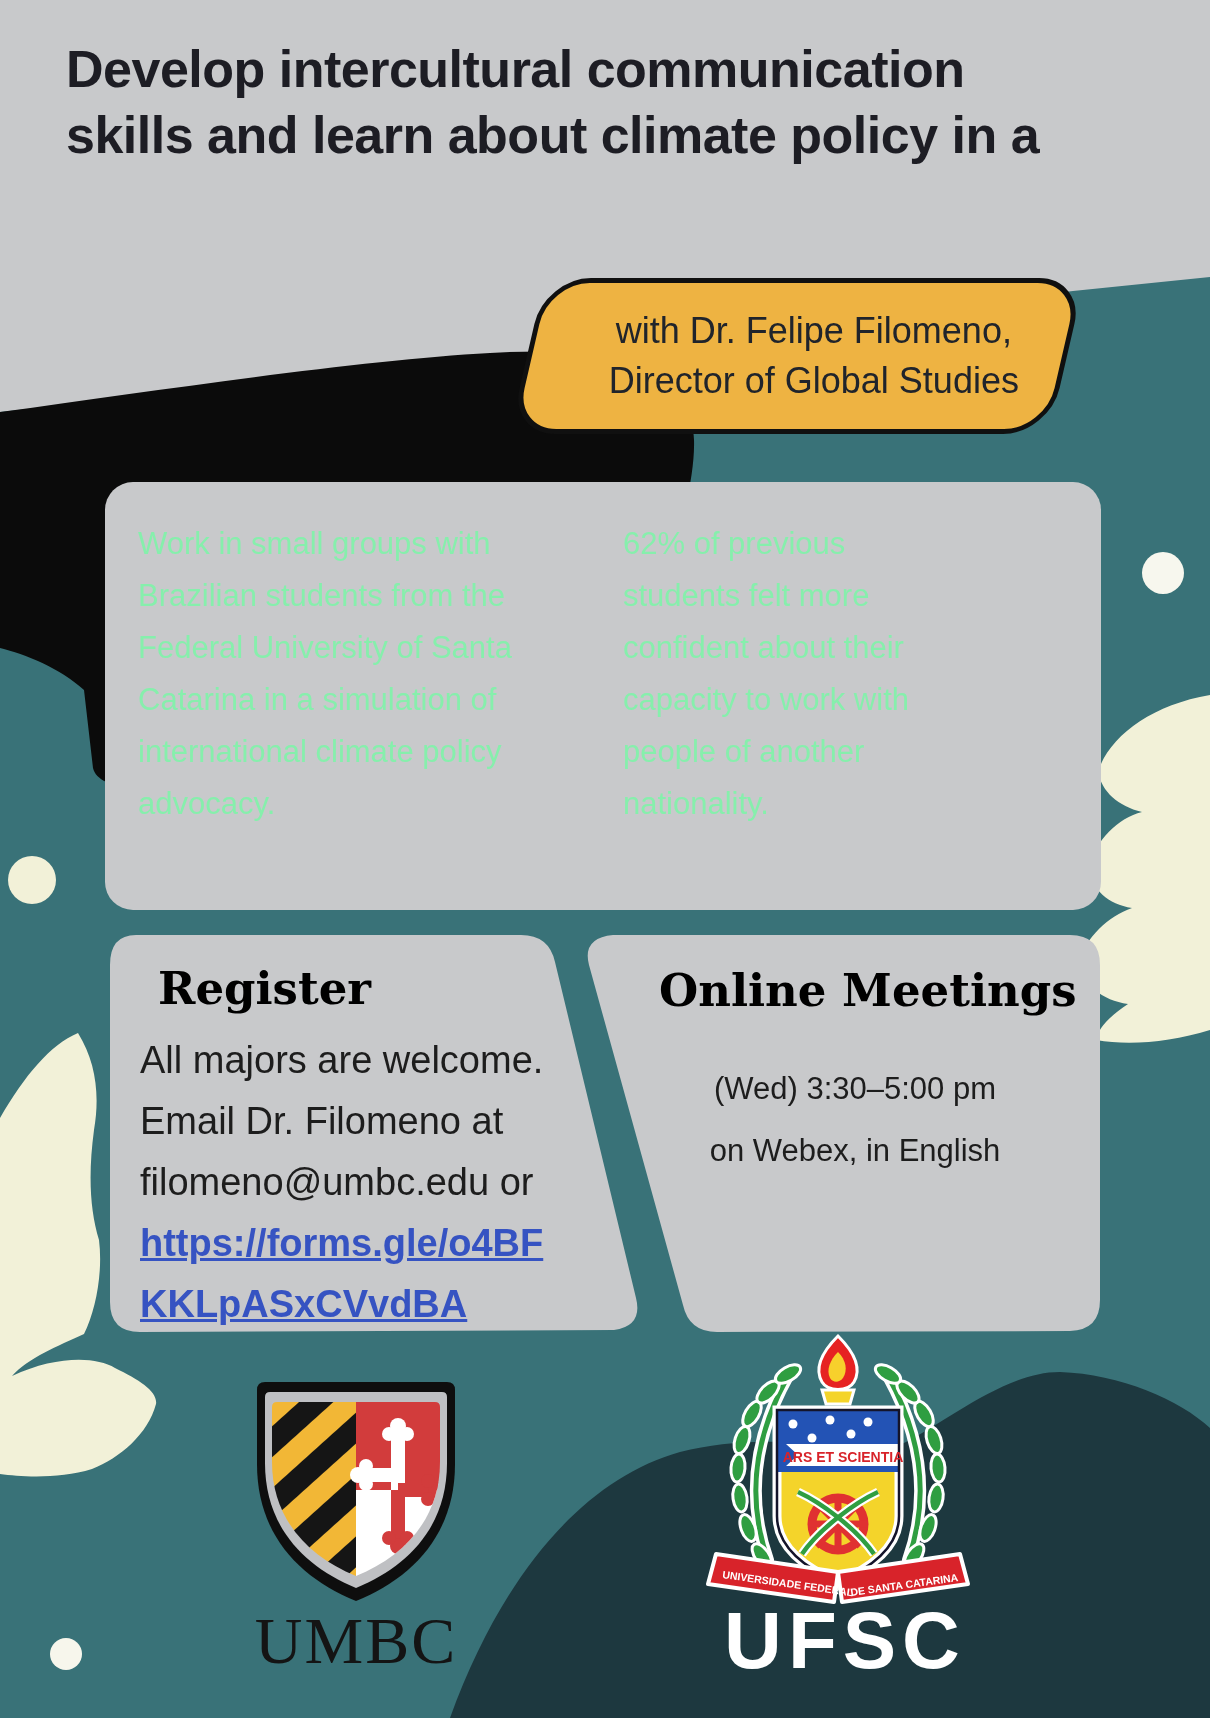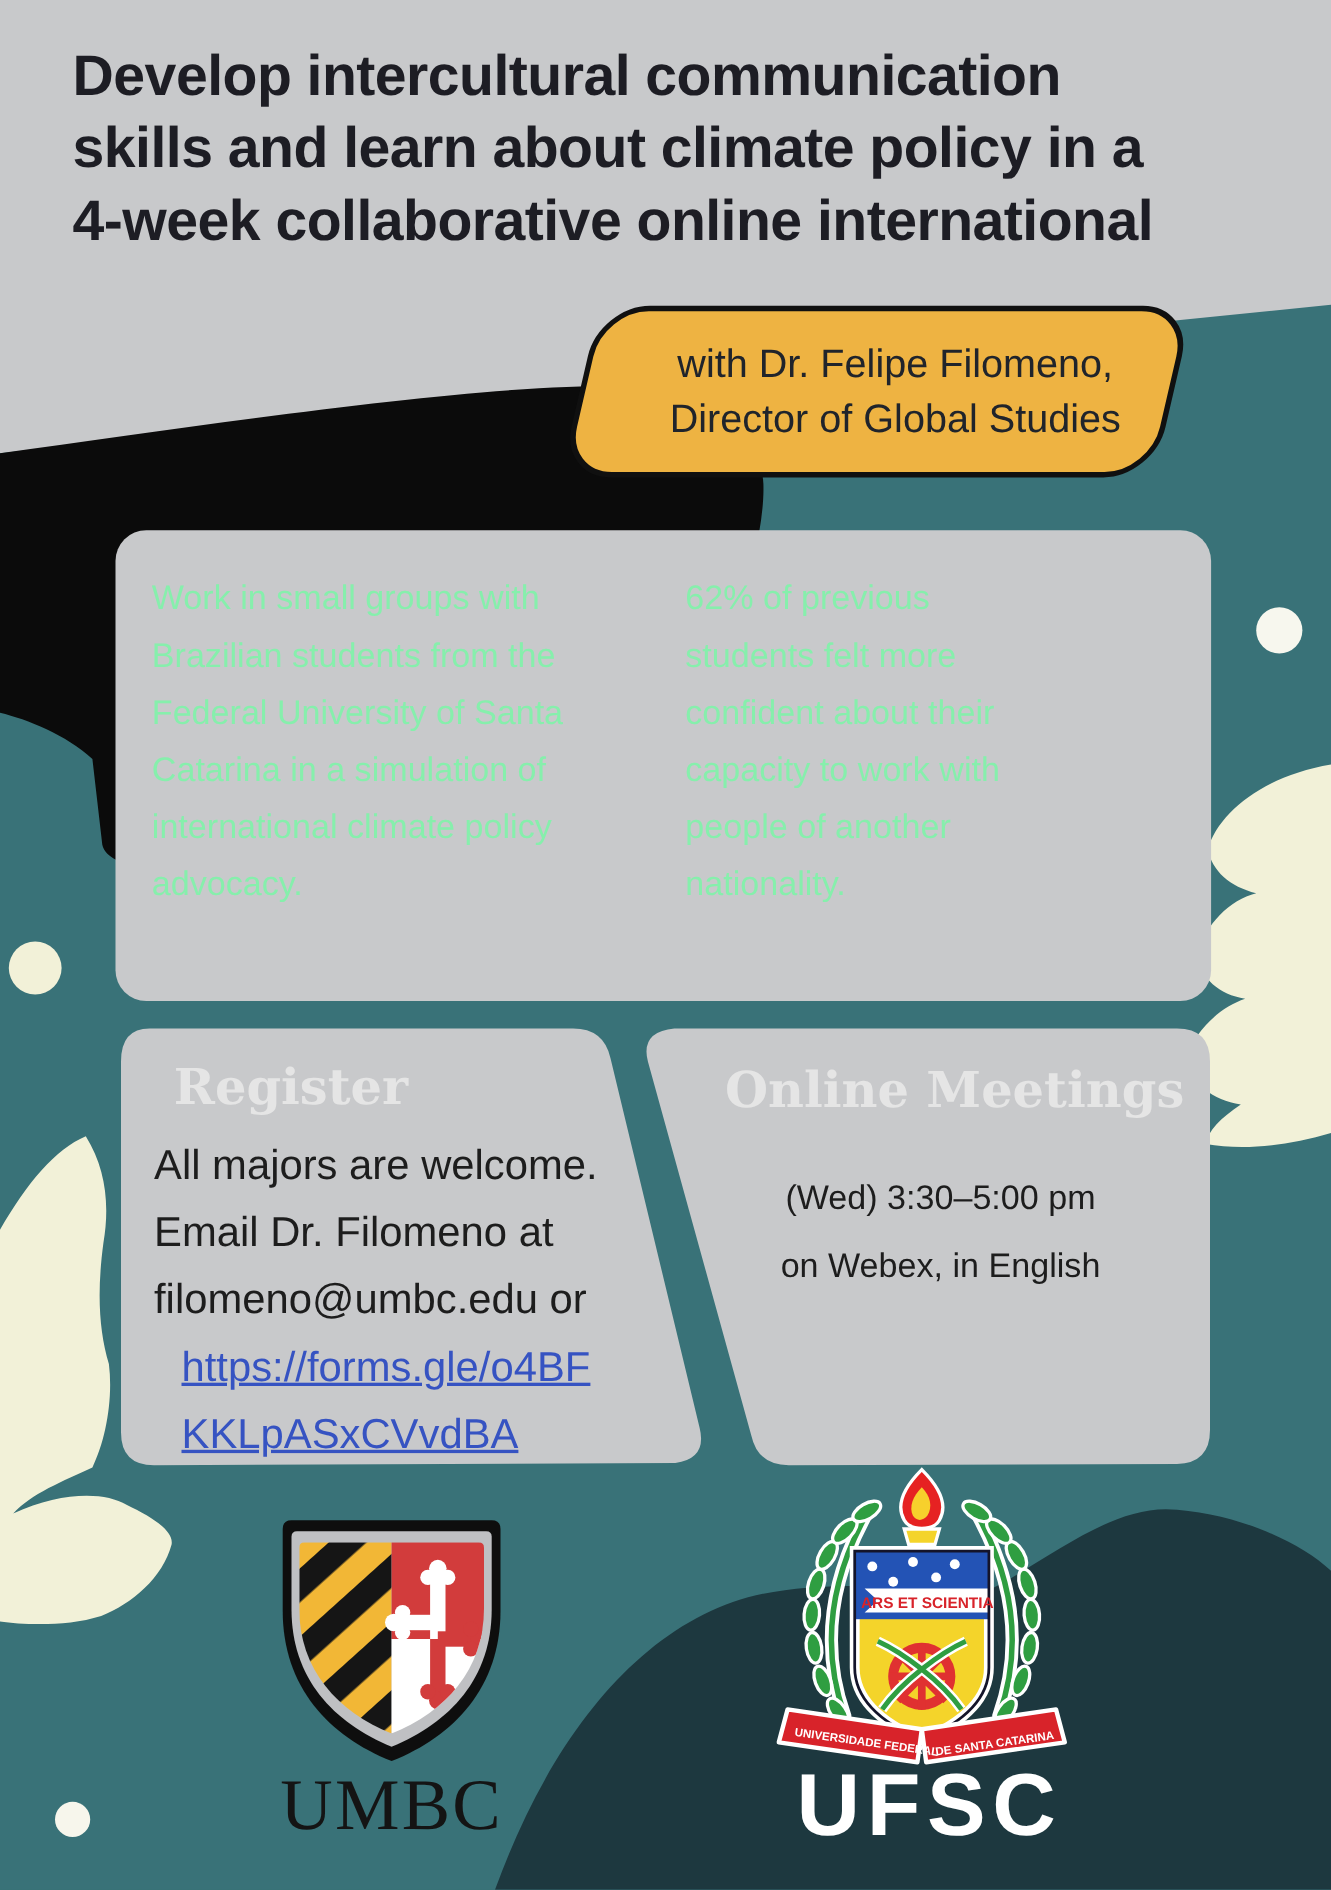--- a/index.html
+++ b/index.html
@@ -15,26 +15,26 @@
     border:5px solid #101010;border-radius:46px;box-sizing:border-box;
     transform:skewX(-13deg);transform-origin:top center;}
   #badge-text{transform:skewX(13deg);transform-origin:top center;width:100%;height:100%;
     display:flex;flex-direction:column;justify-content:center;align-items:center;
     font-size:36px;line-height:50px;color:#20242b;font-weight:500;}
   
   .bodytext{font-size:31px;line-height:52px;color:#86efac;}
   #desc-left{left:138px;top:518px;width:424px;}
   #desc-right{left:623px;top:518px;width:340px;}
   
-  .slabtitle{font-family:"DejaVu Serif",serif;font-weight:700;color:#e5e5e5;font-size:45px;line-height:1;}
+  .slabtitle{font-family:"DejaVu Serif",serif;font-weight:700;color:#000000;font-size:45px;line-height:1;}
   #register-title{left:158px;top:966px;}
   #meetings-title{left:627px;top:968px;margin-left:32px;}
   #register-body{left:140px;top:1030px;width:420px;font-size:38px;line-height:61px;color:#1d1d1d;}
-  #register-link{display:block;color:#3653c2;font-weight:400;text-decoration:underline;
-     word-break:break-all;margin-left:25px;}
+  #register-link{display:block;color:#3653c2;font-weight:700;text-decoration:underline;
+     word-break:break-all;}
   #meetings-body{left:620px;top:1058px;width:470px;text-align:center;
      font-size:31px;line-height:62px;color:#1d1d1d;}
 </style>
 </head>
 <body>
 
 <svg id="bg" width="1210" height="1718" viewBox="0 0 1210 1718">
   <defs>
     <pattern id="calv" width="46" height="46" patternUnits="userSpaceOnUse" patternTransform="rotate(48)">
       <rect width="46" height="46" fill="#f2b736"></rect>
@@ -165,21 +165,20 @@
     <path d="M960,1554 L838,1572 L842,1602 L968,1584 Z" fill="#d8232a" stroke="#fff" stroke-width="4" stroke-linejoin="round"></path>
     <text transform="translate(722,1578) rotate(8)" font-size="10.5" fill="#fff" font-family="Liberation Sans, sans-serif" font-weight="bold">UNIVERSIDADE FEDERAL</text>
     <text transform="translate(851,1596) rotate(-8)" font-size="10.5" fill="#fff" font-family="Liberation Sans, sans-serif" font-weight="bold">DE SANTA CATARINA</text>
     <text x="845" y="1668" text-anchor="middle" font-size="80" font-weight="800" fill="#ffffff" letter-spacing="6" font-family="Liberation Sans, sans-serif">UFSC</text>
   </g>
 </svg>
 
 <div id="headline" class="abs">
   <div>Develop intercultural communication</div>
   <div>skills and learn about climate policy in a</div>
-  <div>4-week collaborative online international</div>
 </div>
 
 <div id="badge" class="abs">
   <div id="badge-text">
     <span>with Dr. Felipe Filomeno,</span>
     <span>Director of Global Studies</span>
   </div>
 </div>
 
 <div id="desc-left" class="abs bodytext">Work in small groups with Brazilian students from the Federal University of Santa Catarina in a simulation of international climate policy advocacy.</div>

